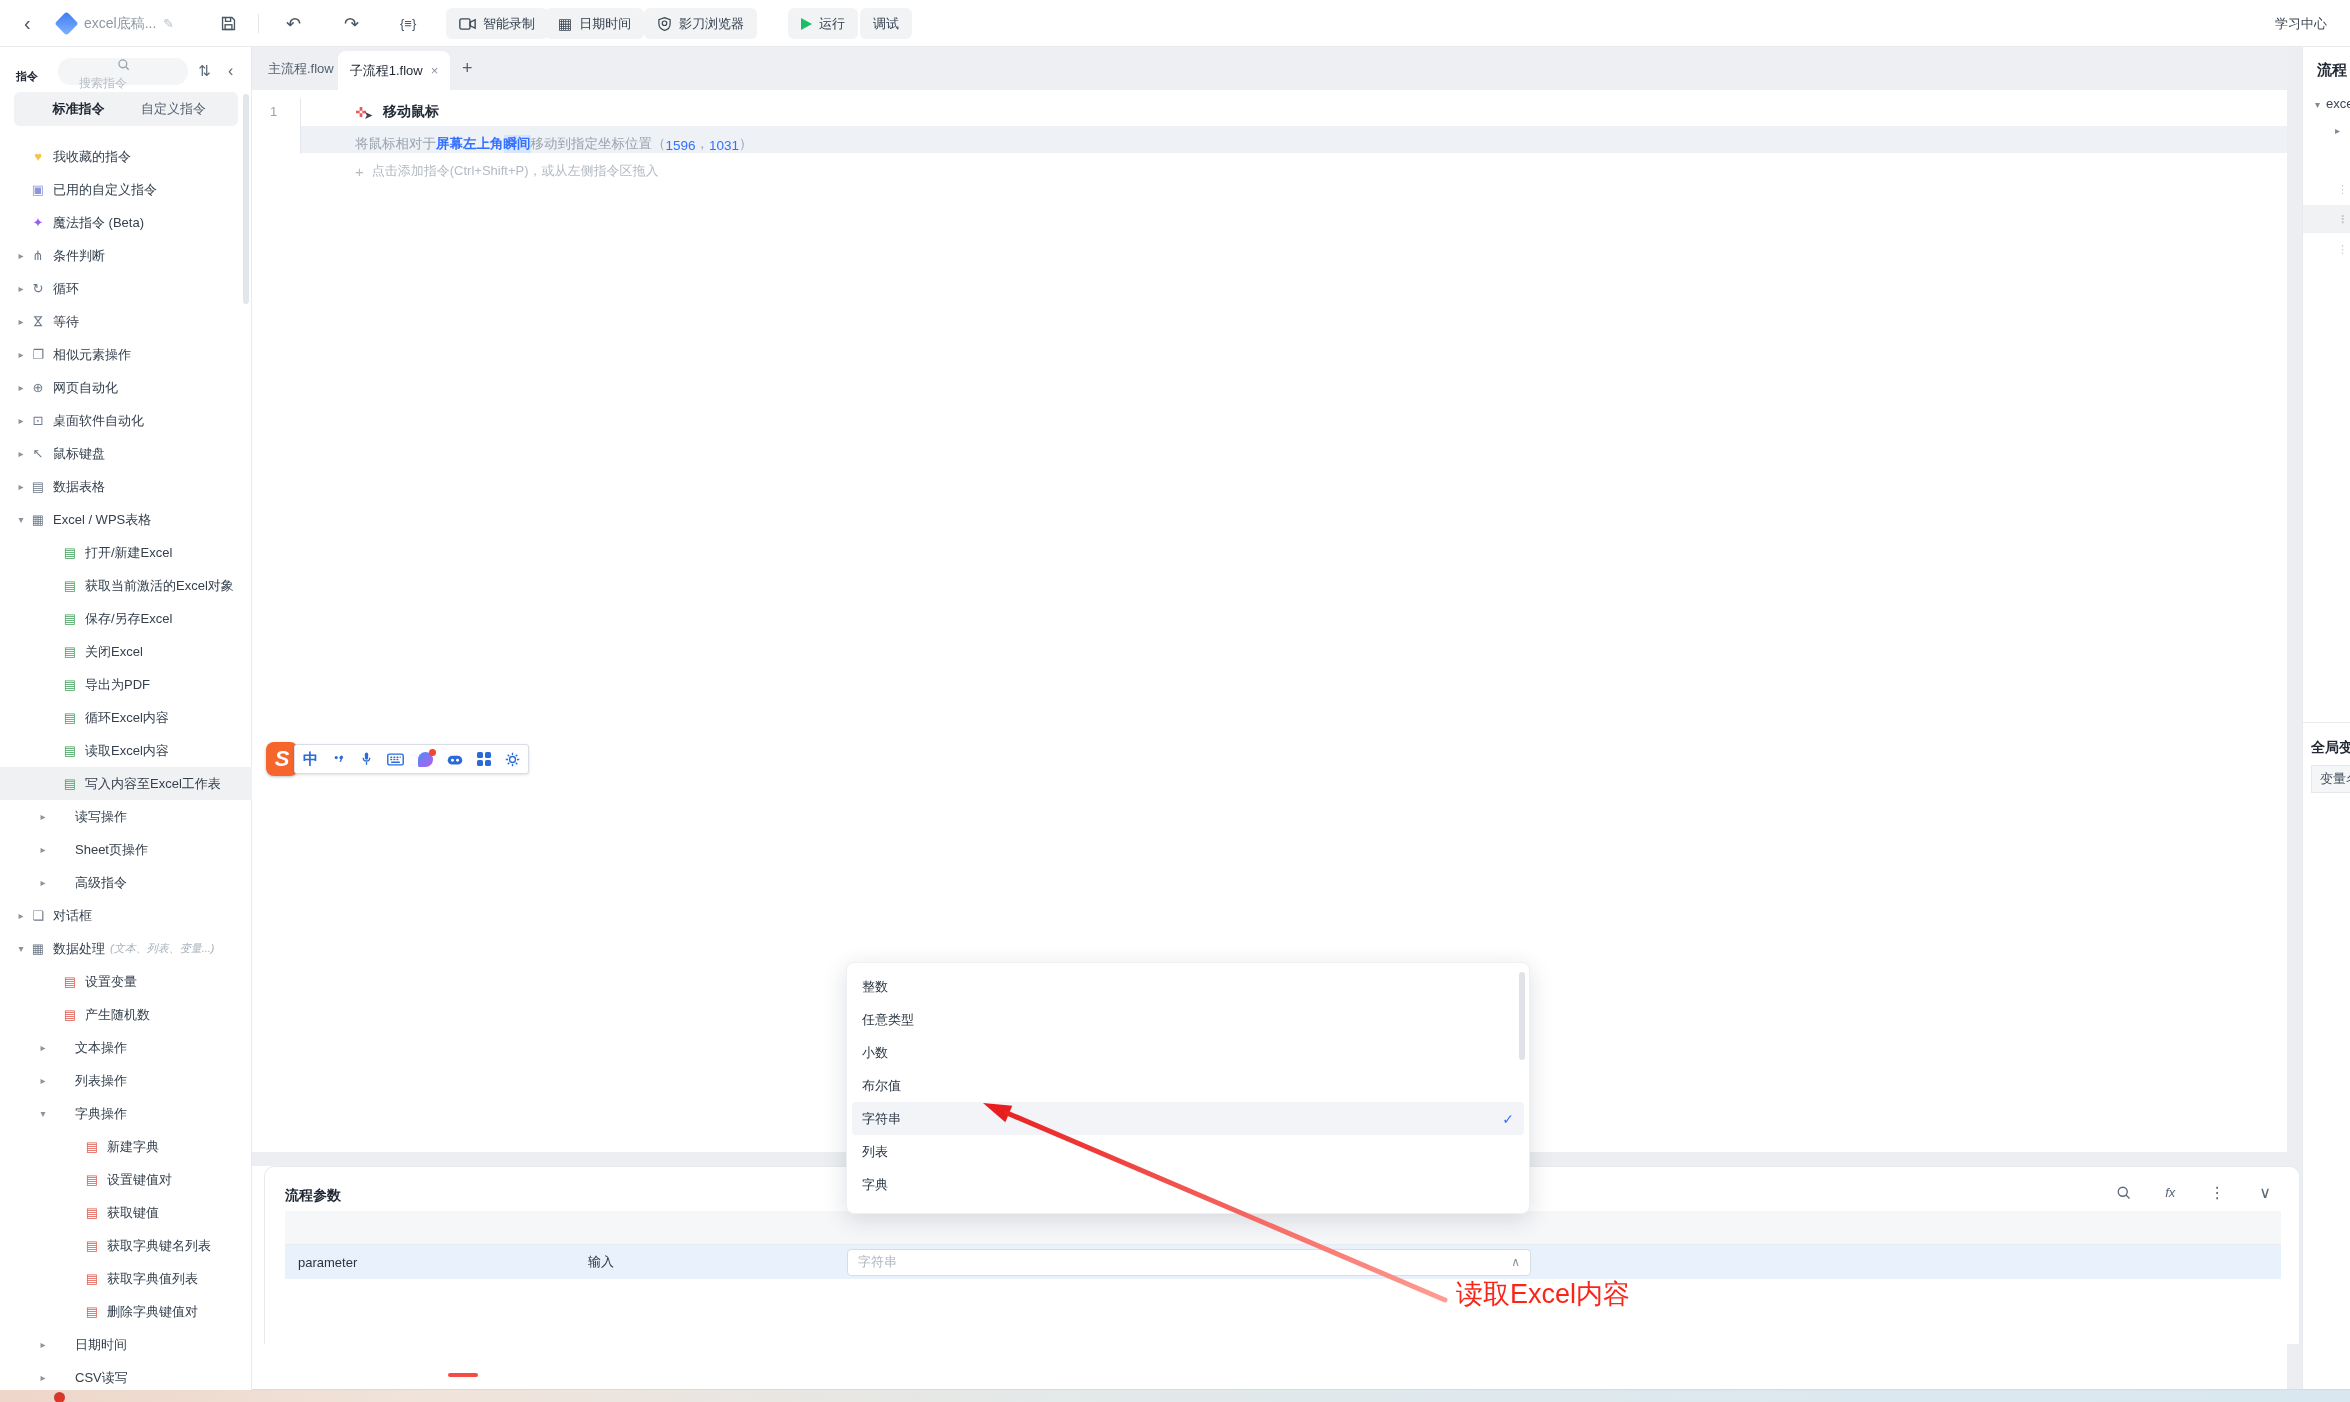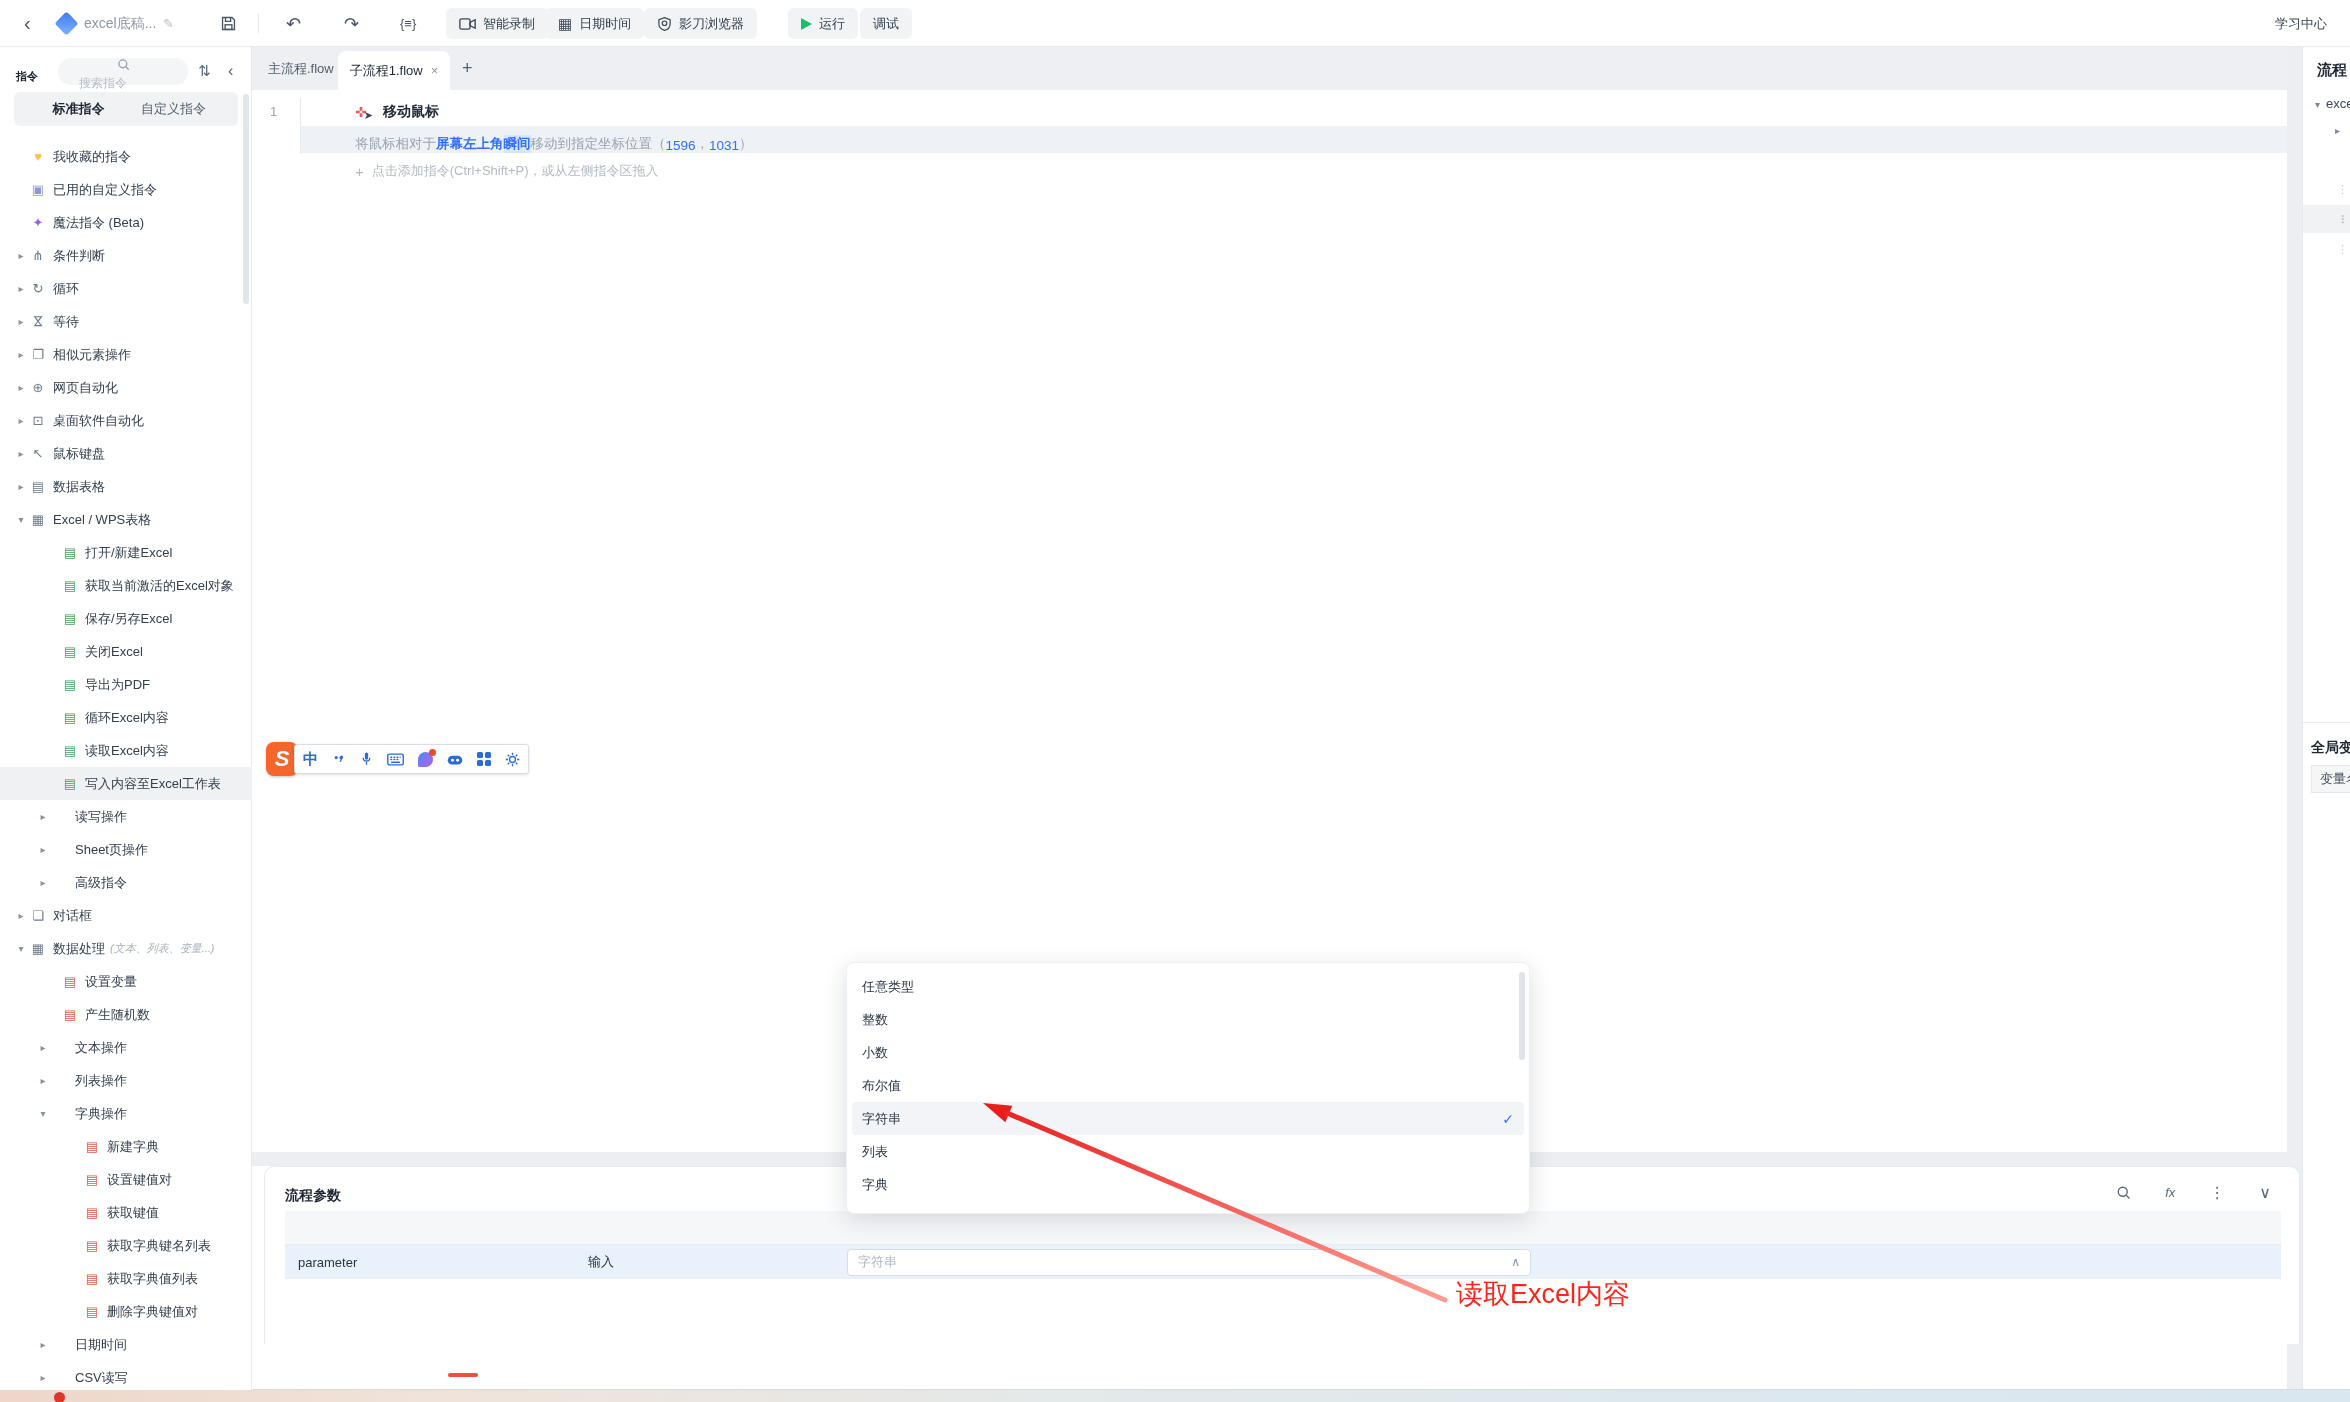--- a/index.html
+++ b/index.html
@@ -588,25 +588,25 @@
     <span class="btab"></span>
     <span class="btab"></span>
     <span class="btab active"></span>
     <span class="btab"></span>
   </div>
 
 <div id="dropdown">
   <div>
 
   <div class="dd-row">
+        <span>整数</span>
+
+      </div>
+      <div class="dd-row">
         <span>任意类型</span>
-
-      </div>
-      <div class="dd-row">
-        <span>整数</span>
 
       </div>
       <div class="dd-row">
         <span>小数</span>
 
       </div>
       <div class="dd-row">
         <span>布尔值</span>
 
       </div>

